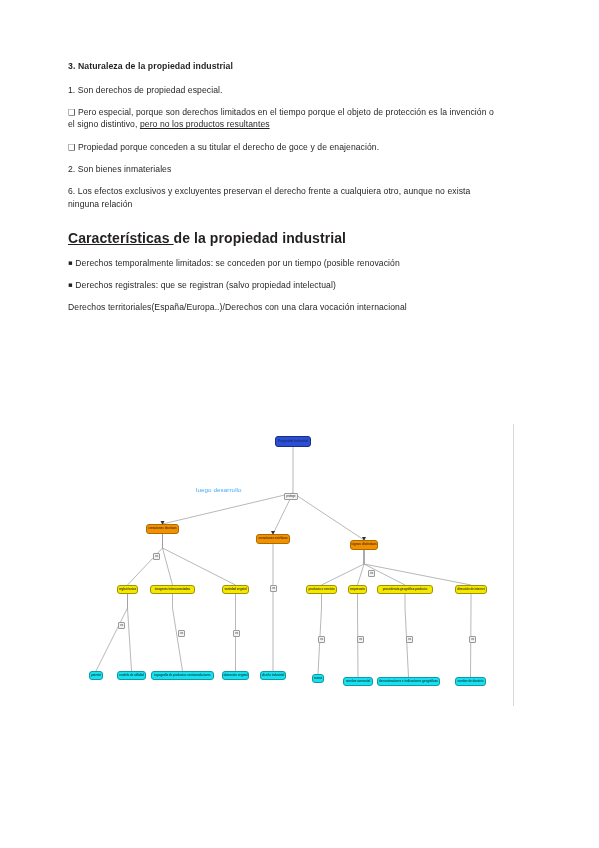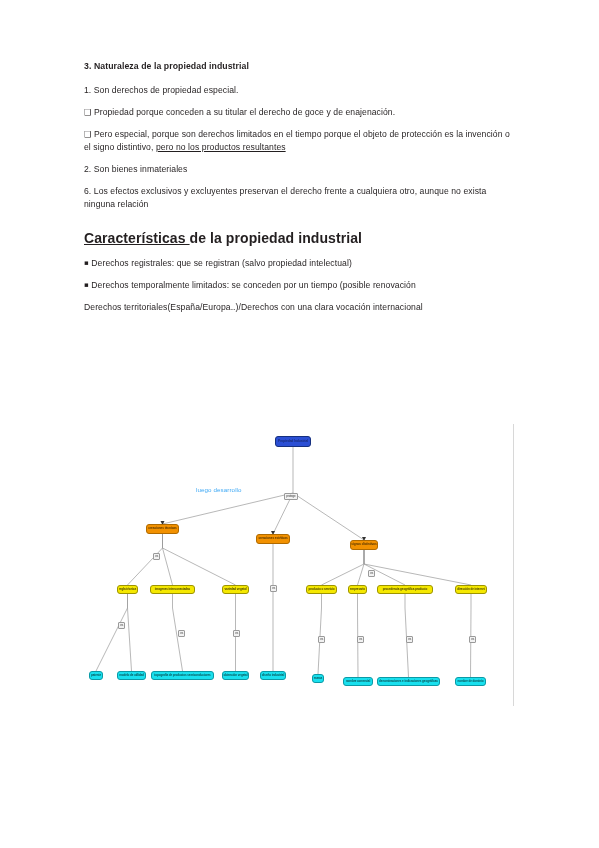--- a/index.html
+++ b/index.html
@@ -15,21 +15,21 @@
     overflow: hidden;
     position: relative;
   }
   .page {
     position: absolute;
     inset: 0;
     background: #fff;
   }
   .text-block {
     position: absolute;
-    left: 84px;
+    left: 68px;
     top: 60px;
     width: 432px;
   }
   .para {
     font-size: 8.6px;
     line-height: 12.6px;
     margin: 0 0 9.6px 0;
     letter-spacing: 0.08px;
     color: #231f20;
   }
@@ -139,34 +139,34 @@
 
 <div class="page">
 
   <div class="text-block">
 
     <p class="para heading">3. Naturaleza de la propiedad industrial</p>
 
 
     <p class="para">1. Son derechos de propiedad especial.</p>
 
+    <p class="para"><span class="wingding">❑</span> <span>Pero especial, porque son derechos limitados en el tiempo porque el objeto de protección es la invención o el signo distintivo, </span><span class="u">pero no los productos resultantes</span></p>
+
     <p class="para"><span class="wingding">❑</span> <span>Propiedad porque conceden a su titular el derecho de goce y de enajenación.</span></p>
 
-    <p class="para"><span class="wingding">❑</span> <span>Pero especial, porque son derechos limitados en el tiempo porque el objeto de protección es la invención o el signo distintivo, </span><span class="u">pero no los productos resultantes</span></p>
-
     <p class="para gap-before"> 2. Son bienes inmateriales</p>
 
     <p class="para">6. Los efectos exclusivos y excluyentes preservan el derecho frente a cualquiera otro, aunque no exista ninguna relación</p>
 
     <p class="para sub-heading"><span class="u">Características </span><span>de la propiedad industrial</span></p>
 
 
+    <p class="para"><span class="bullet-dot">▪</span> <span>Derechos temporalmente limitados: se conceden por un tiempo (posible renovación</span></p>
+
     <p class="para"><span class="bullet-dot">▪</span> <span>Derechos registrales: que se registran (salvo propiedad intelectual)</span></p>
-
-    <p class="para"><span class="bullet-dot">▪</span> <span>Derechos temporalmente limitados: se conceden por un tiempo (posible renovación</span></p>
 
     <p class="para">Derechos territoriales(España/Europa..)/Derechos con una clara vocación internacional</p>
 
   </div>
 
   <div class="diagram">
     <svg width="432" height="300">
       <g id="edge-layer" stroke="#9a9a9a" stroke-width="0.7" fill="none">
           <line x1="209" y1="23" x2="209" y2="69"></line>
           <line x1="209" y1="69" x2="78.5" y2="100"></line>

